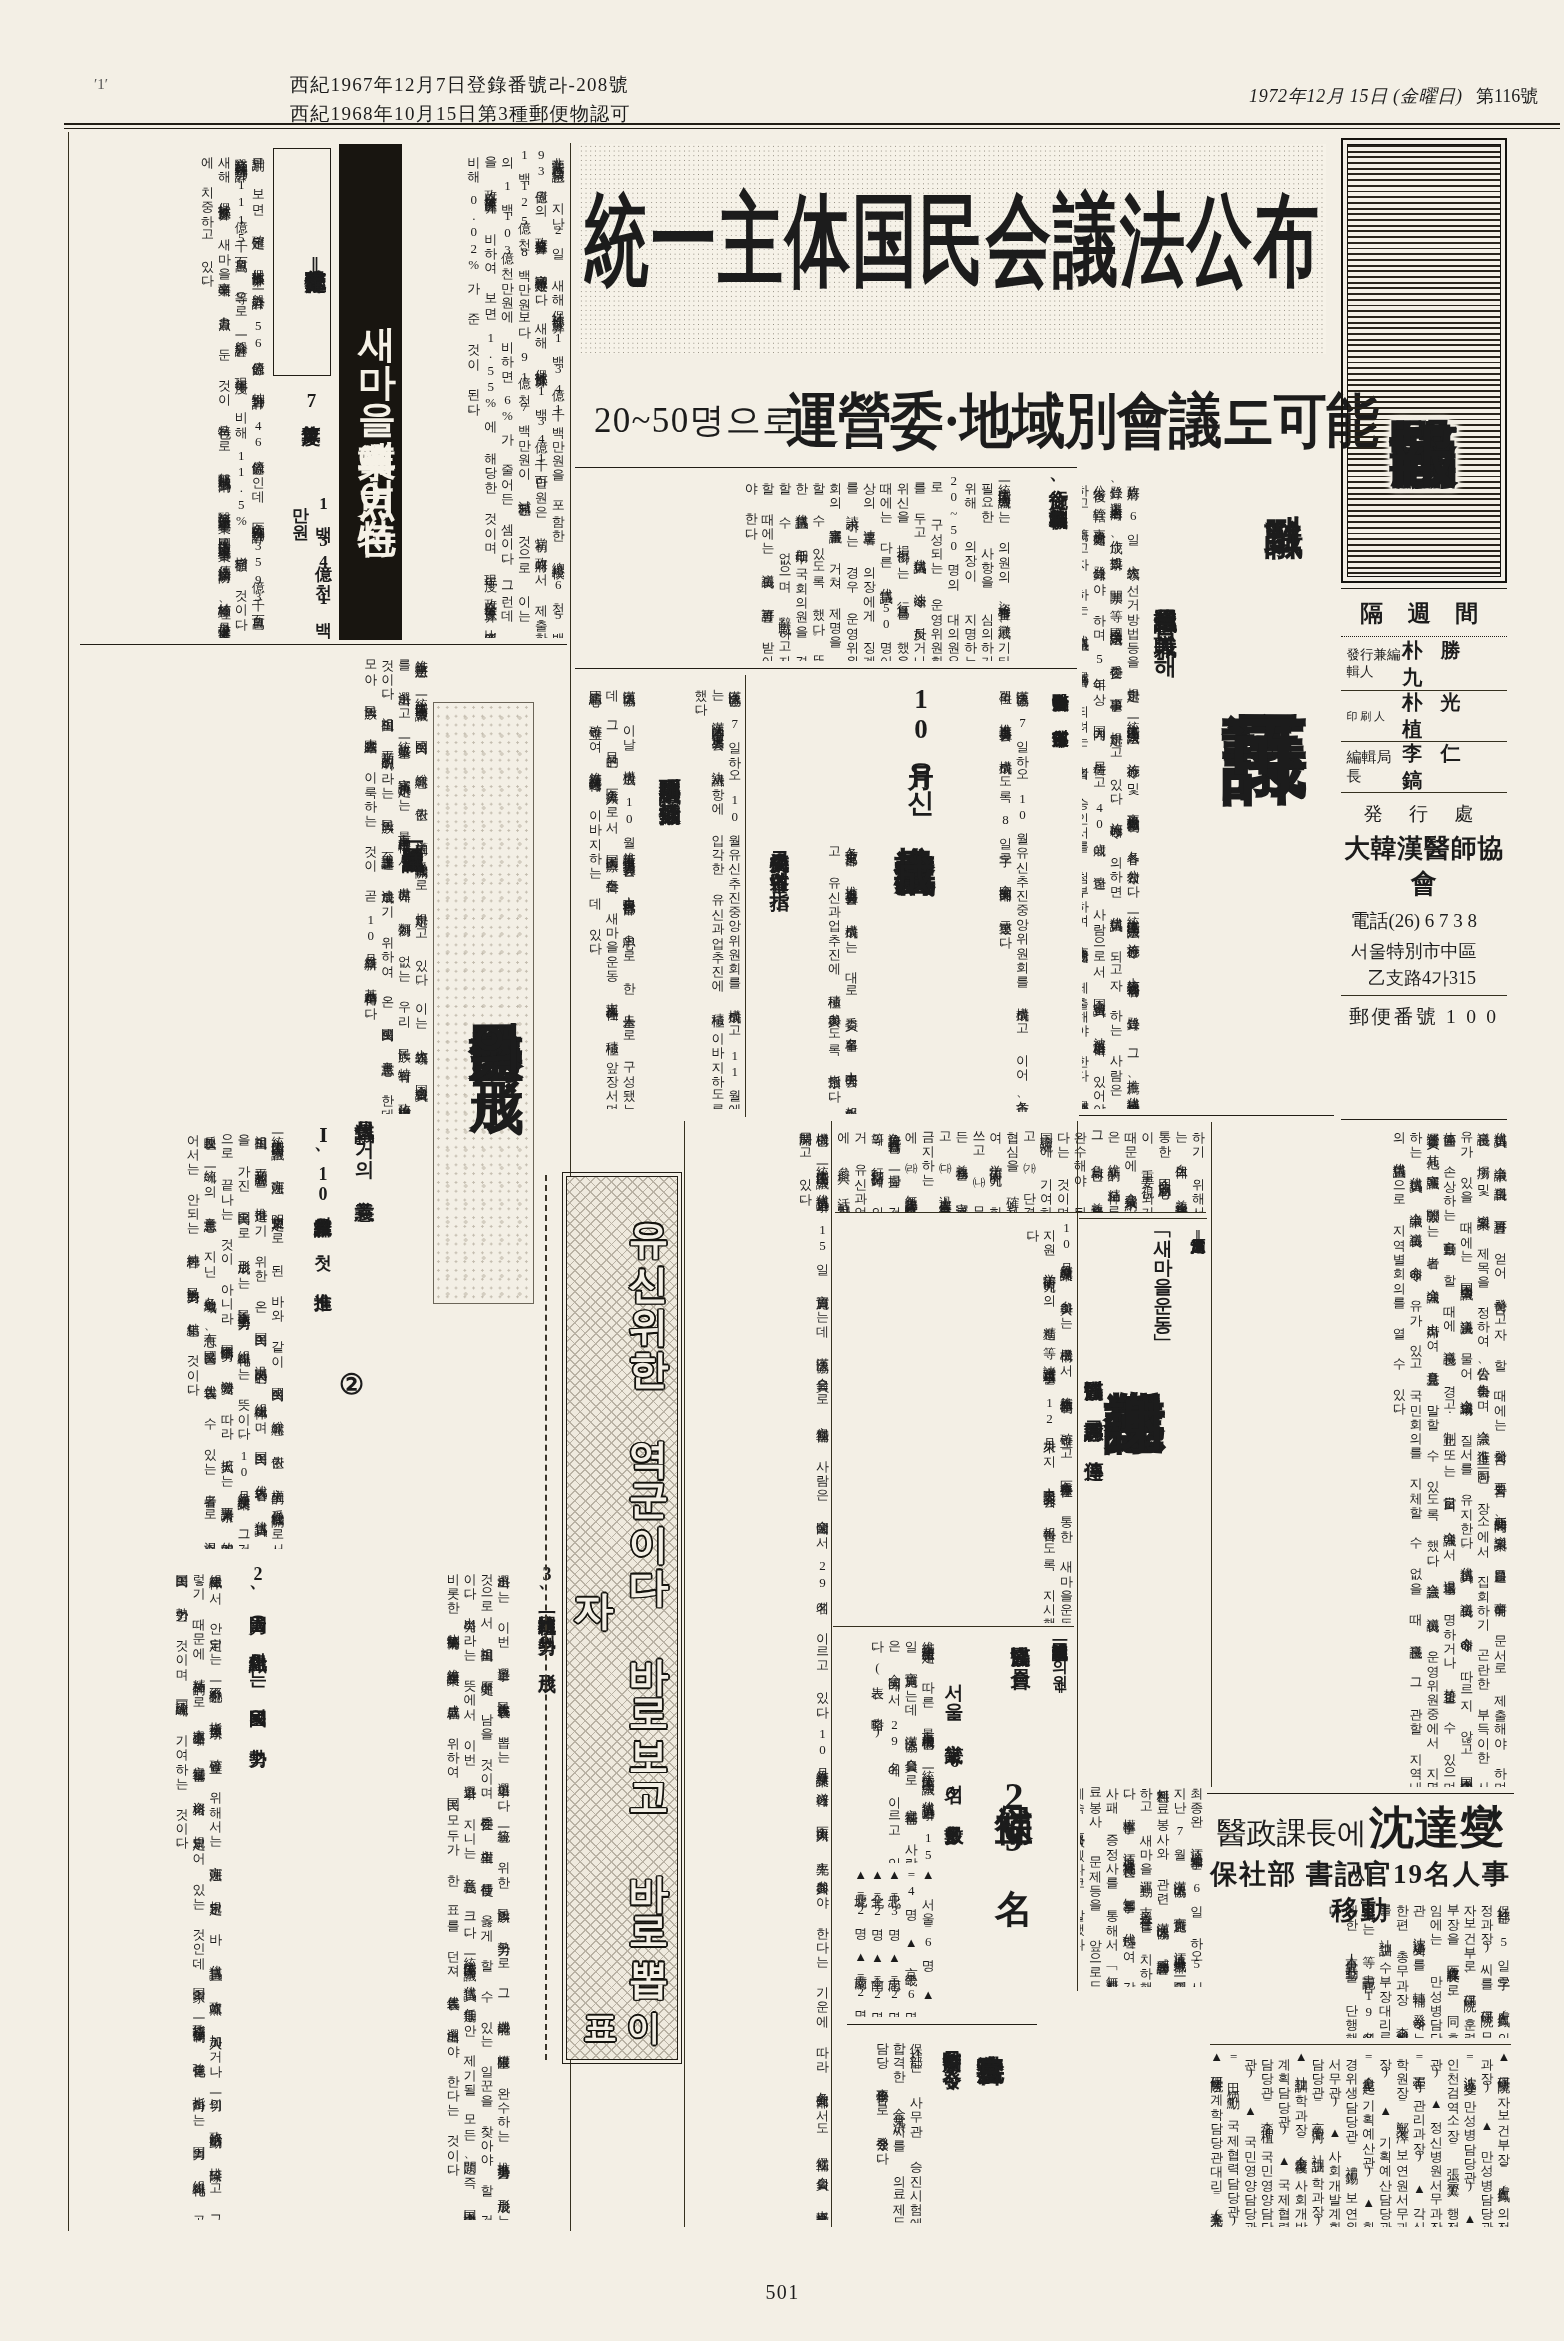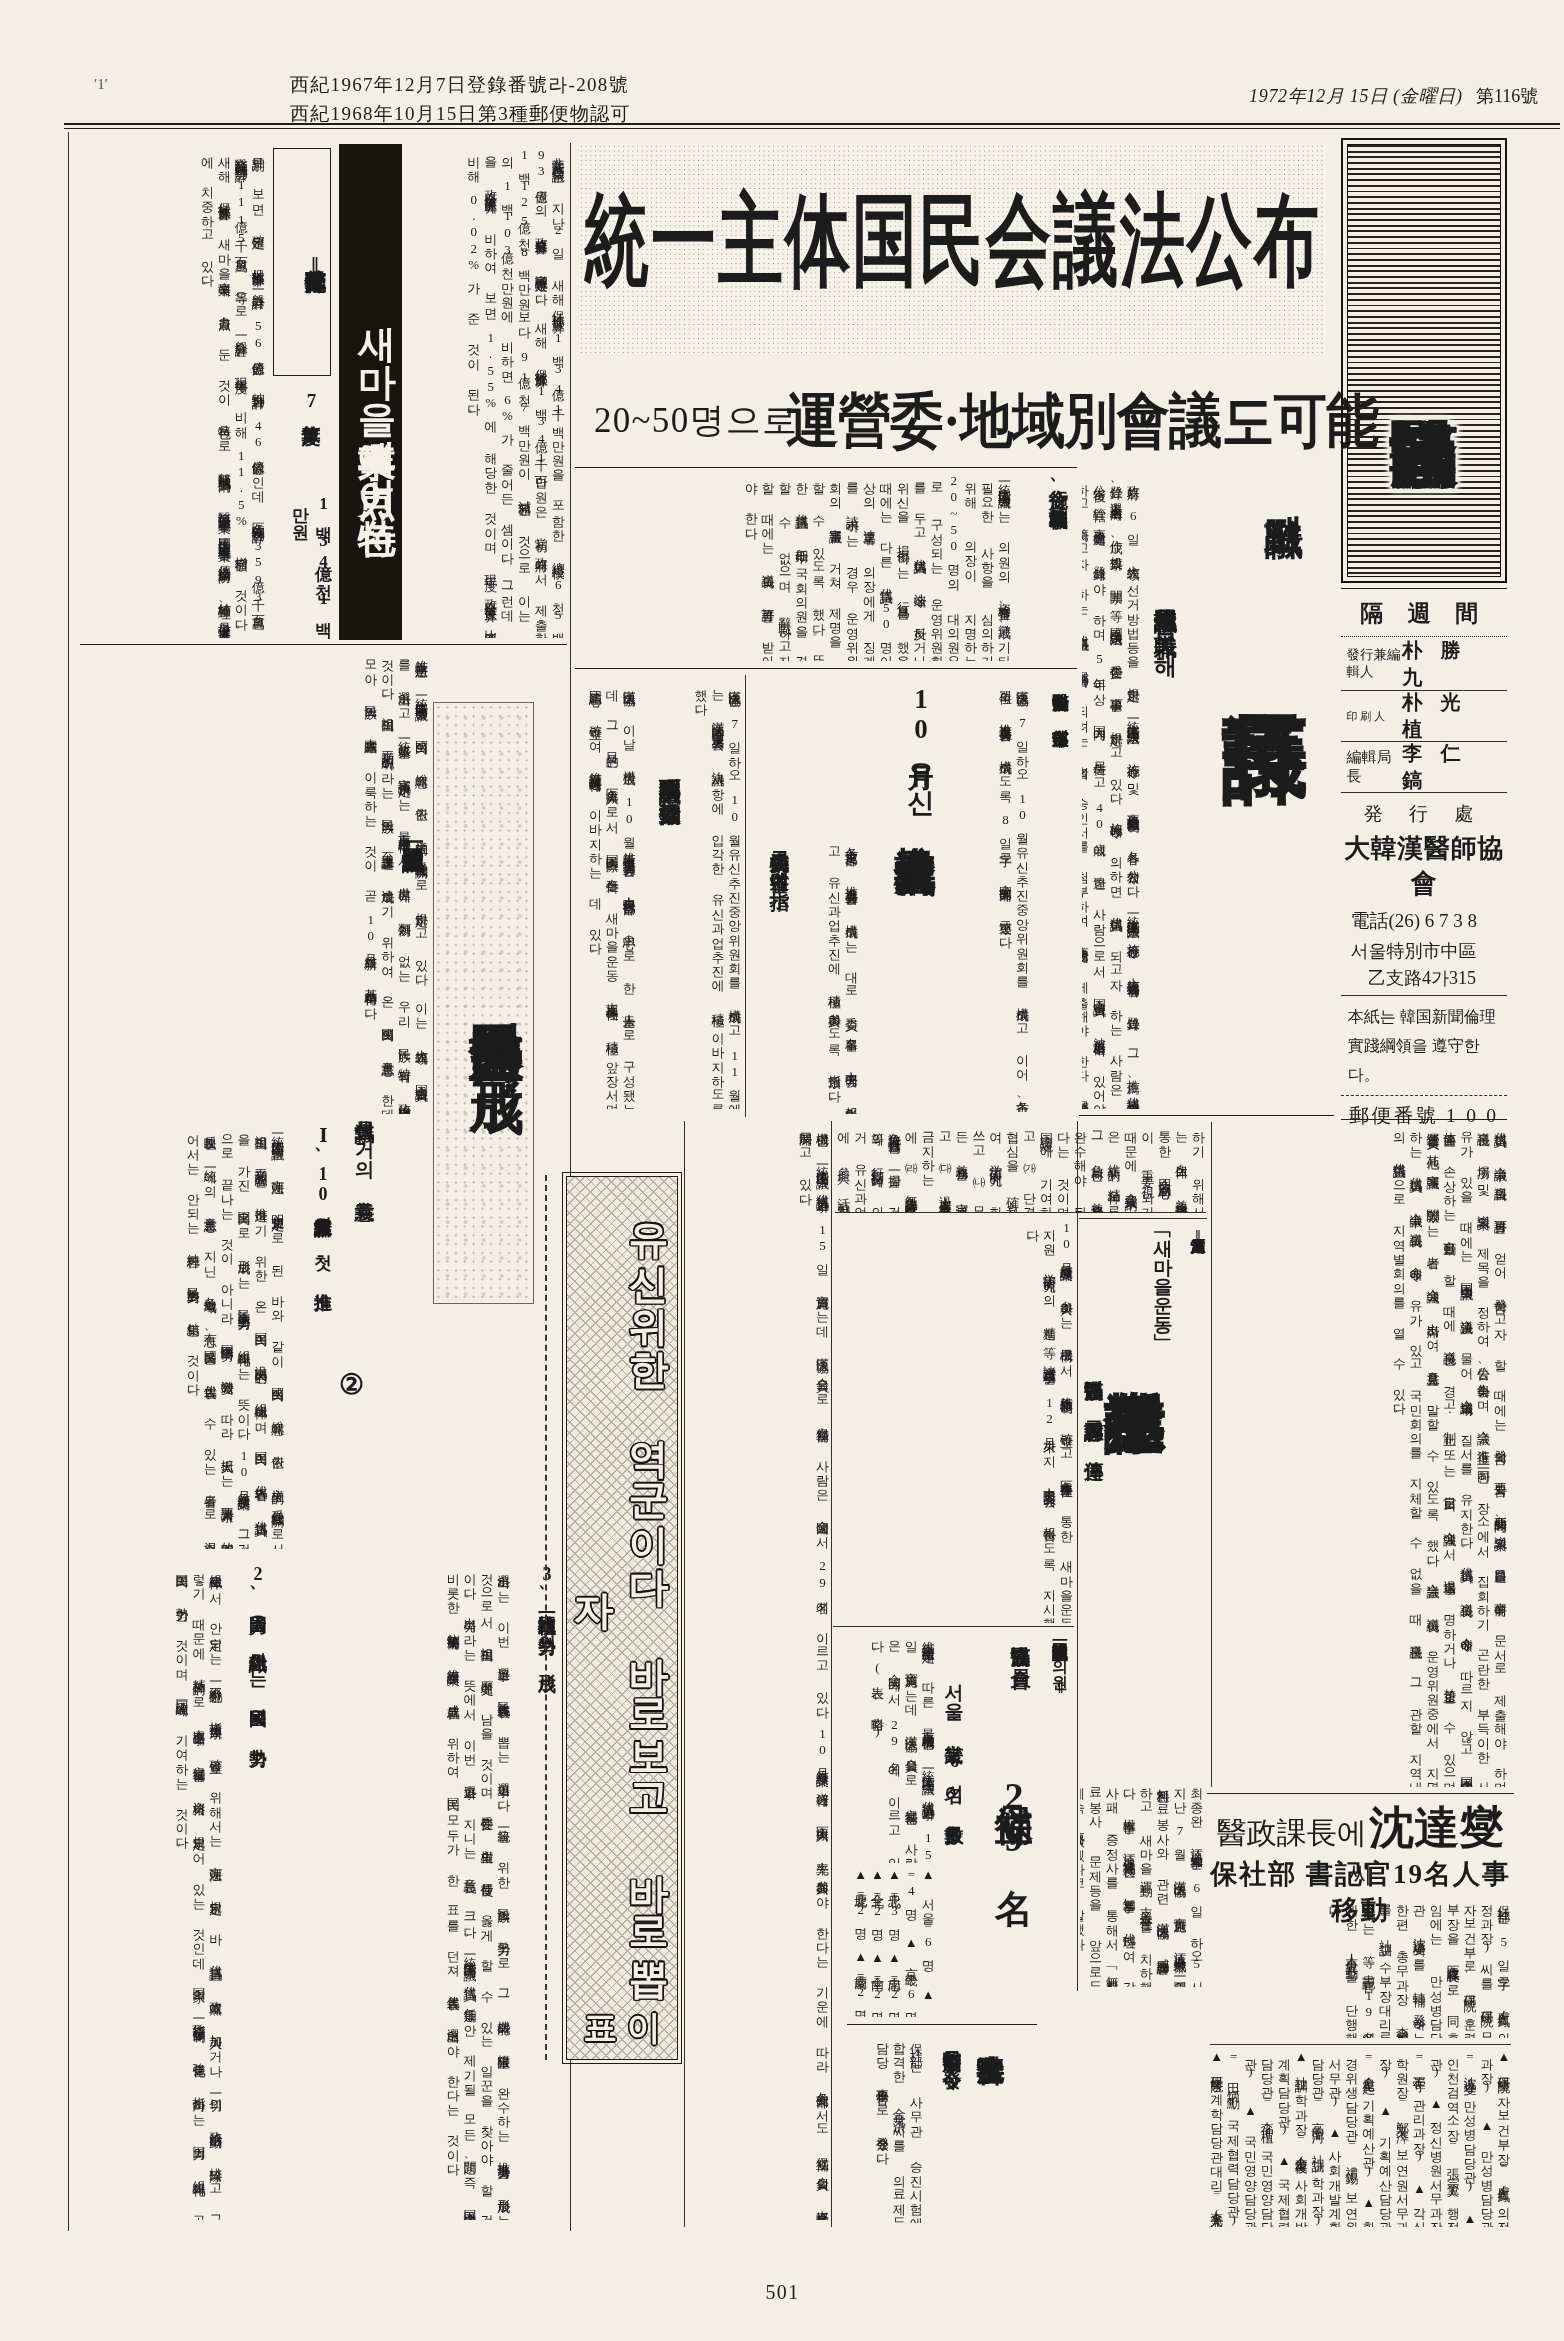--- a/index.html
+++ b/index.html
@@ -204,20 +204,19 @@
     </div>
     <div style="display:flex;align-items:center;border-bottom:1px solid #35301f;height:50px;padding:0 5.4px;">
       <span style="font-size:15px;width:58px;">編輯局長</span>
       <span class="bold" style="font-size:20px;letter-spacing:6.7px;">李 仁 鎬</span>
     </div>
     <div class="center" style="font-size:19px;letter-spacing:10.8px;padding-top:8px;">発 行 處</div>
     <div class="center bold" style="font-size:26px;letter-spacing:0.7px;padding-top:4px;">大韓漢醫師協會</div>
     <div style="font-size:19px;padding:6.7px 0 0 9.4px;">電話(26) 6 7 3 8</div>
     <div style="font-size:18px;padding:5.4px 0 0 9.4px;">서울特別市中區</div>
     <div style="font-size:18px;padding:2.7px 0 5.4px 27px;border-bottom:1px solid #35301f;">乙支路4가315</div>
-    <div style="font-size:16px;line-height:1.8;padding:6.7px 6.7px 5.4px 6.7px;border-bottom:1.3px dashed #35301f;">本紙는 韓国新聞倫理 實踐綱領을 遵守한다。</div>
     <div class="center" style="font-size:19.6px;letter-spacing:2.7px;padding-top:6.7px;">郵便番號 1 0 0</div>
   </div>
 
   <div class="abs center" style="left:0;right:0;top:2281px;font-size:20px;letter-spacing:1.3px;">501</div>
 
 </div>
 
 
 </body></html>

